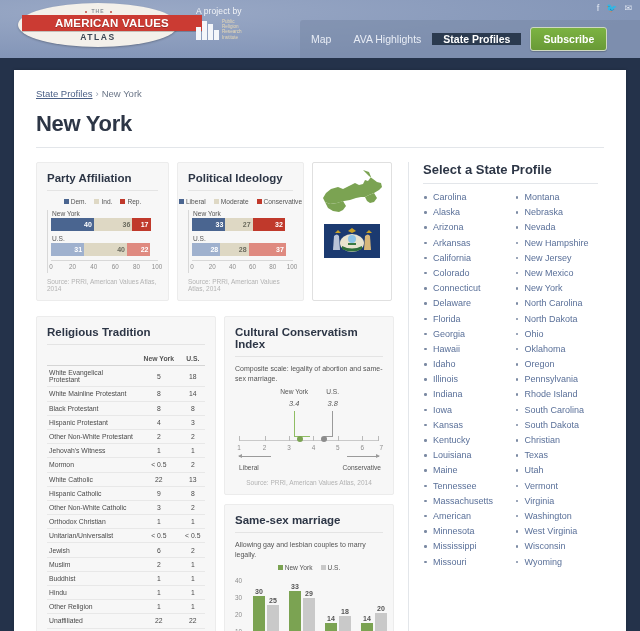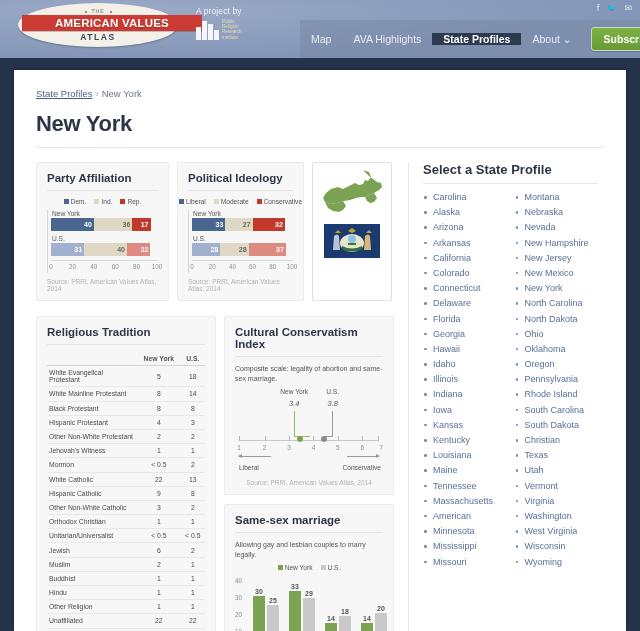--- a/index.html
+++ b/index.html
@@ -224,21 +224,20 @@
   <div class="social">
     <span>f</span>
     <span>🐦</span>
     <span>✉</span>
   </div>
 
   <div class="nav">
     <div class="nav-item">Map</div>
     <div class="nav-item">AVA Highlights</div>
     <div class="nav-item active">State Profiles</div>
-    <div class="nav-item">About ⌄</div>
     <div class="nav-sep"></div>
     <button class="subscribe">Subscribe</button>
   </div>
 </div>
 
 <div class="frame">
  <div class="page">
   <div class="page-inner">
 
     <div class="crumb">

